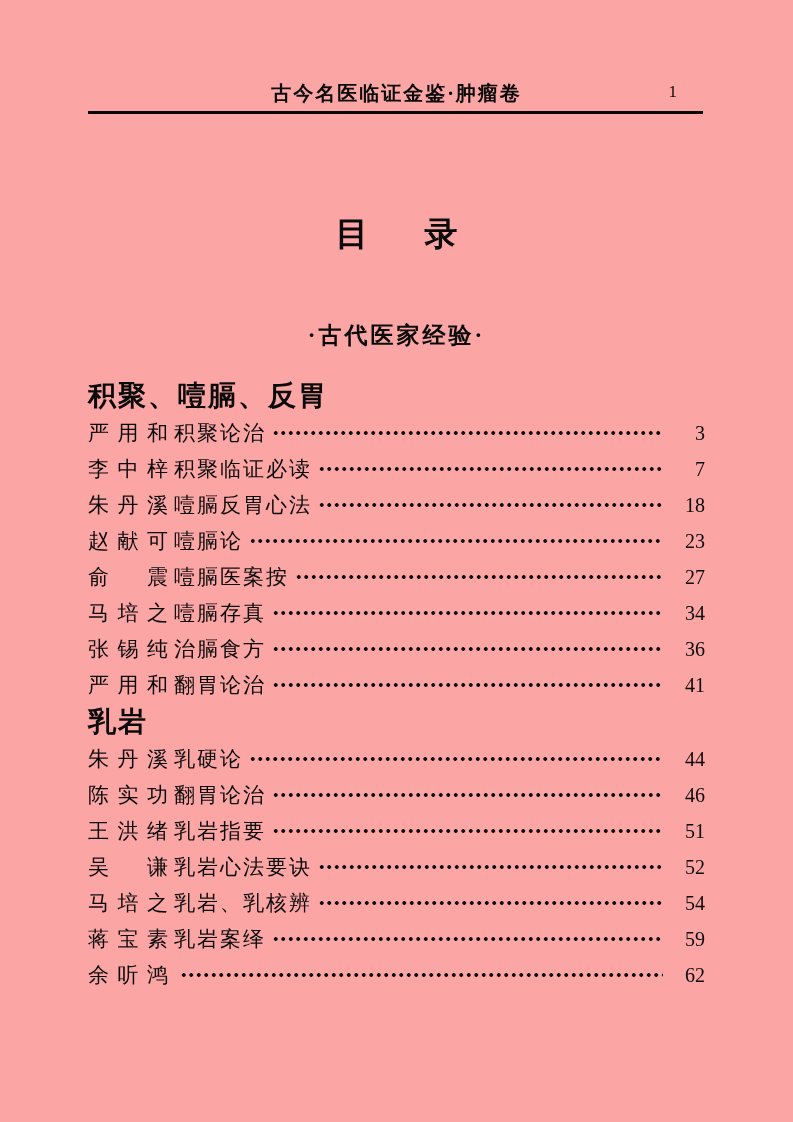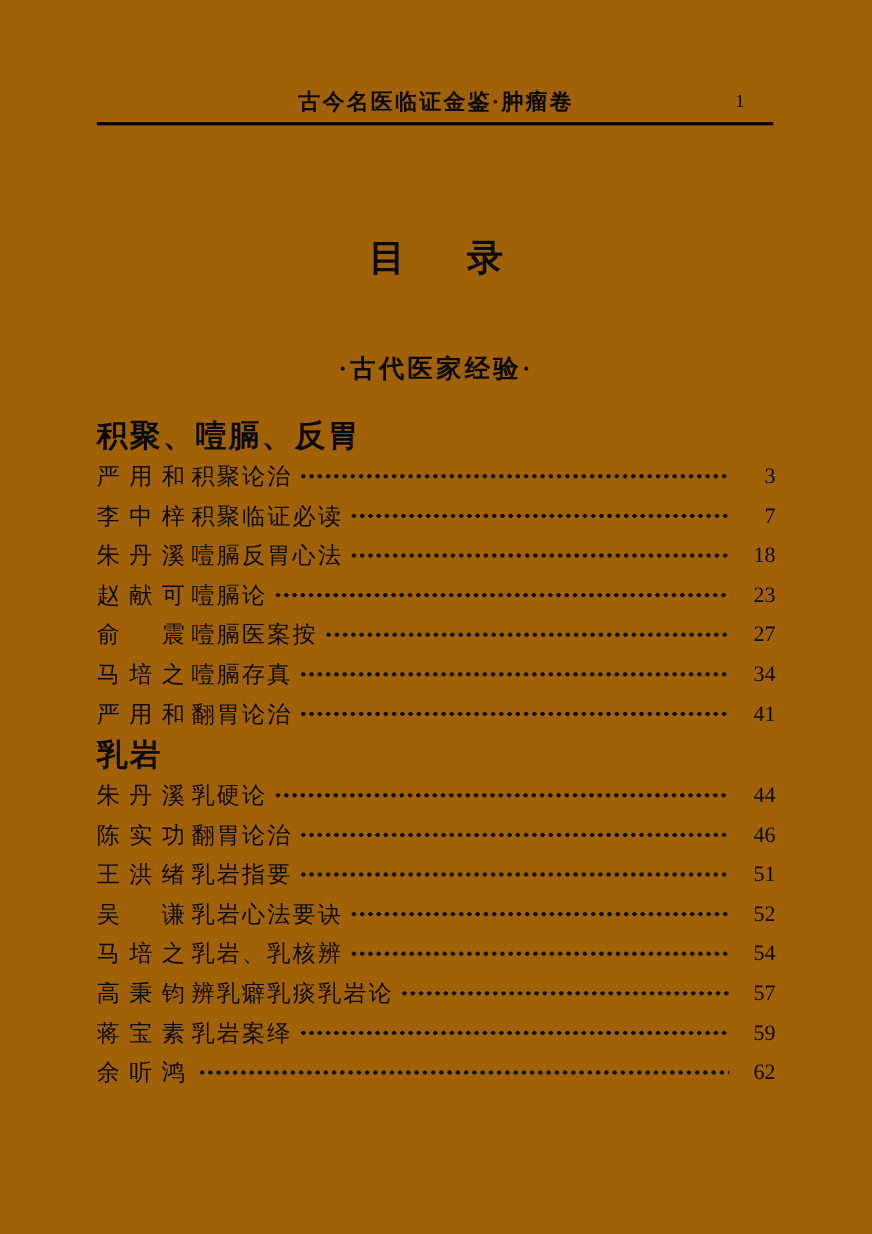--- a/index.html
+++ b/index.html
@@ -1,21 +1,21 @@
 <!DOCTYPE html>
 <html lang="zh"><head>
 <meta charset="utf-8">
 <style>
   html, body { margin: 0; padding: 0; background: #e8e8e8; }
   .page {
     position: relative;
     width: 793px;
     height: 1122px;
     margin: 0 auto;
-    background: #a16207;
+    background: #fca5a5;
     color: #0a0a0a;
     font-family: "Liberation Serif", "DejaVu Serif", serif;
     overflow: hidden;
   }
 
   
   .running-header {
     position: absolute;
     top: 80px; left: 88px; right: 88px;
     height: 26px;
@@ -161,20 +161,26 @@
         <span class="dot-leader"></span>
         <span class="toc-page-num">27</span>
       </div>
       <div class="toc-row">
         <span class="toc-author">马培之</span>
         <span class="toc-entry-title">噎膈存真</span>
         <span class="dot-leader"></span>
         <span class="toc-page-num">34</span>
       </div>
       <div class="toc-row">
+        <span class="toc-author">张锡纯</span>
+        <span class="toc-entry-title">治膈食方</span>
+        <span class="dot-leader"></span>
+        <span class="toc-page-num">36</span>
+      </div>
+      <div class="toc-row">
         <span class="toc-author">严用和</span>
         <span class="toc-entry-title">翻胃论治</span>
         <span class="dot-leader"></span>
         <span class="toc-page-num">41</span>
       </div>
       <div class="toc-section-heading">乳岩</div>
       <div class="toc-row">
         <span class="toc-author">朱丹溪</span>
         <span class="toc-entry-title">乳硬论</span>
         <span class="dot-leader"></span>
@@ -198,26 +204,20 @@
         <span class="dot-leader"></span>
         <span class="toc-page-num">52</span>
       </div>
       <div class="toc-row">
         <span class="toc-author">马培之</span>
         <span class="toc-entry-title">乳岩、乳核辨</span>
         <span class="dot-leader"></span>
         <span class="toc-page-num">54</span>
       </div>
       <div class="toc-row">
-        <span class="toc-author">高秉钧</span>
-        <span class="toc-entry-title">辨乳癖乳痰乳岩论</span>
-        <span class="dot-leader"></span>
-        <span class="toc-page-num">57</span>
-      </div>
-      <div class="toc-row">
         <span class="toc-author">蒋宝素</span>
         <span class="toc-entry-title">乳岩案绎</span>
         <span class="dot-leader"></span>
         <span class="toc-page-num">59</span>
       </div>
       <div class="toc-row">
         <span class="toc-author">余听鸿</span>
         <span class="dot-leader"></span>
         <span class="toc-page-num">62</span>
       </div>

